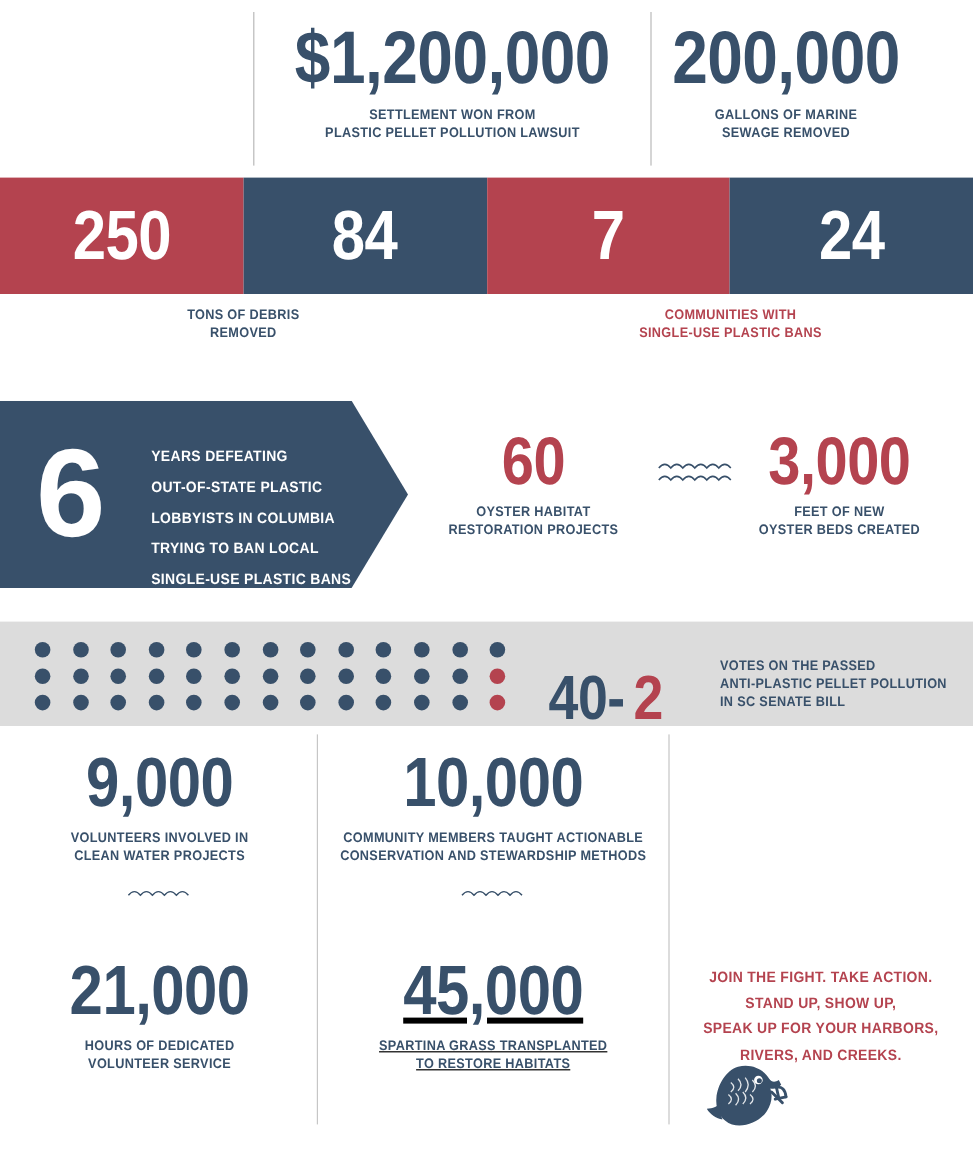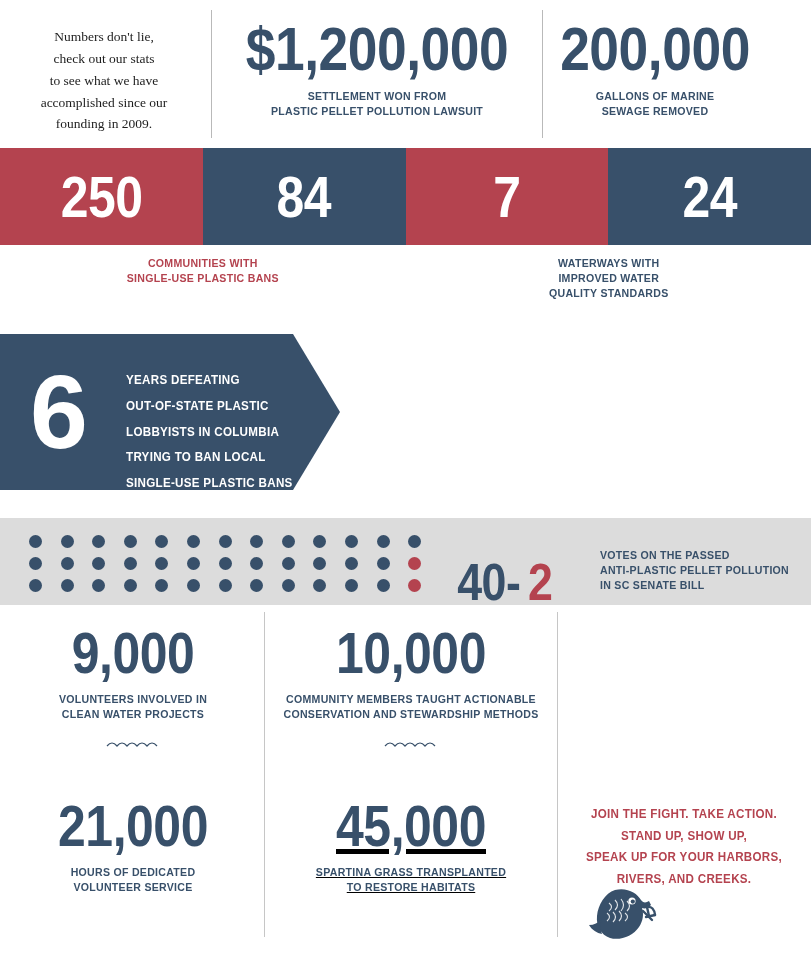--- a/index.html
+++ b/index.html
@@ -105,25 +105,20 @@
     transform:scaleX(0.93);
   }
   .fish { position:absolute; right:10px; bottom:14px; }
 </style>
 </head>
 <body>
 
 <div class="page">
 
   <div class="header">
-    <div class="hdr-intro">Numbers don't lie,
-check out our stats
-to see what we have
-accomplished since our
-founding in 2009.</div>
     <div class="vline" style="left:211px;top:10px;height:128px;"></div>
     <div class="vline" style="left:542px;top:10px;height:128px;"></div>
 
     <div class="hdr-cell" style="left:216px;top:18px;width:322px;">
       <div class="bignum navy">$1,200,000</div>
       <div class="cap navy">SETTLEMENT WON FROM
 PLASTIC PELLET POLLUTION LAWSUIT</div>
     </div>
 
     <div class="hdr-cell" style="left:526px;top:18px;width:258px;">
@@ -143,42 +138,61 @@
     <div class="bg-red">
       <span class="bignum white">7</span>
     </div>
     <div class="bg-navy">
       <span class="bignum white">24</span>
     </div>
   </div>
 
   <div class="band-caps">
     <div>
+        <div class="cap navy">TONS OF DEBRIS
+REMOVED</div>
+      </div>
+    <div>
         <div class="cap red">COMMUNITIES WITH
 SINGLE-USE PLASTIC BANS</div>
-      </div>
-    <div>
-        <div class="cap navy">WATERWAYS WITH
-IMPROVED WATER
-QUALITY STANDARDS</div>
       </div>
   </div>
 
   <div class="arrow-wrap">
     <div class="arrow-bg"></div>
     <div class="arrow-num">
       <span class="bignum white">6</span>
     </div>
     <div class="arrow-lines">YEARS DEFEATING
 OUT-OF-STATE PLASTIC
 LOBBYISTS IN COLUMBIA
 TRYING TO BAN LOCAL
 SINGLE-USE PLASTIC BANS</div>
   </div>
 
+  <div class="oyster">
+    <div class="oy-cell" style="left:0;top:0;width:185px;">
+      <div class="bignum red">60</div>
+      <div class="cap navy">OYSTER HABITAT
+RESTORATION PROJECTS</div>
+    </div>
+
+    <div class="wave-mid">
+      <svg width="68" height="24" viewBox="0 0 68 24">
+        <path d="M2 8 q5 -6 10 0 q5 -6 10 0 q5 -6 10 0 q5 -6 10 0 q5 -6 10 0 q5 -6 10 0" fill="none" stroke="#38506a" stroke-width="1.3"></path>
+        <path d="M2 18 q5 -6 10 0 q5 -6 10 0 q5 -6 10 0 q5 -6 10 0 q5 -6 10 0 q5 -6 10 0" fill="none" stroke="#38506a" stroke-width="1.3"></path>
+      </svg>
+    </div>
+
+    <div class="oy-cell" style="left:236px;top:0;width:223px;">
+      <div class="bignum red">3,000</div>
+      <div class="cap navy">FEET OF NEW
+OYSTER BEDS CREATED</div>
+    </div>
+  </div>
 
   <div class="vote">
     <div class="dots" id="dots">
         <div class="dotcol">
           <div class="dot"></div>
           <div class="dot"></div>
           <div class="dot"></div>
         </div>
         <div class="dotcol">
           <div class="dot"></div>

